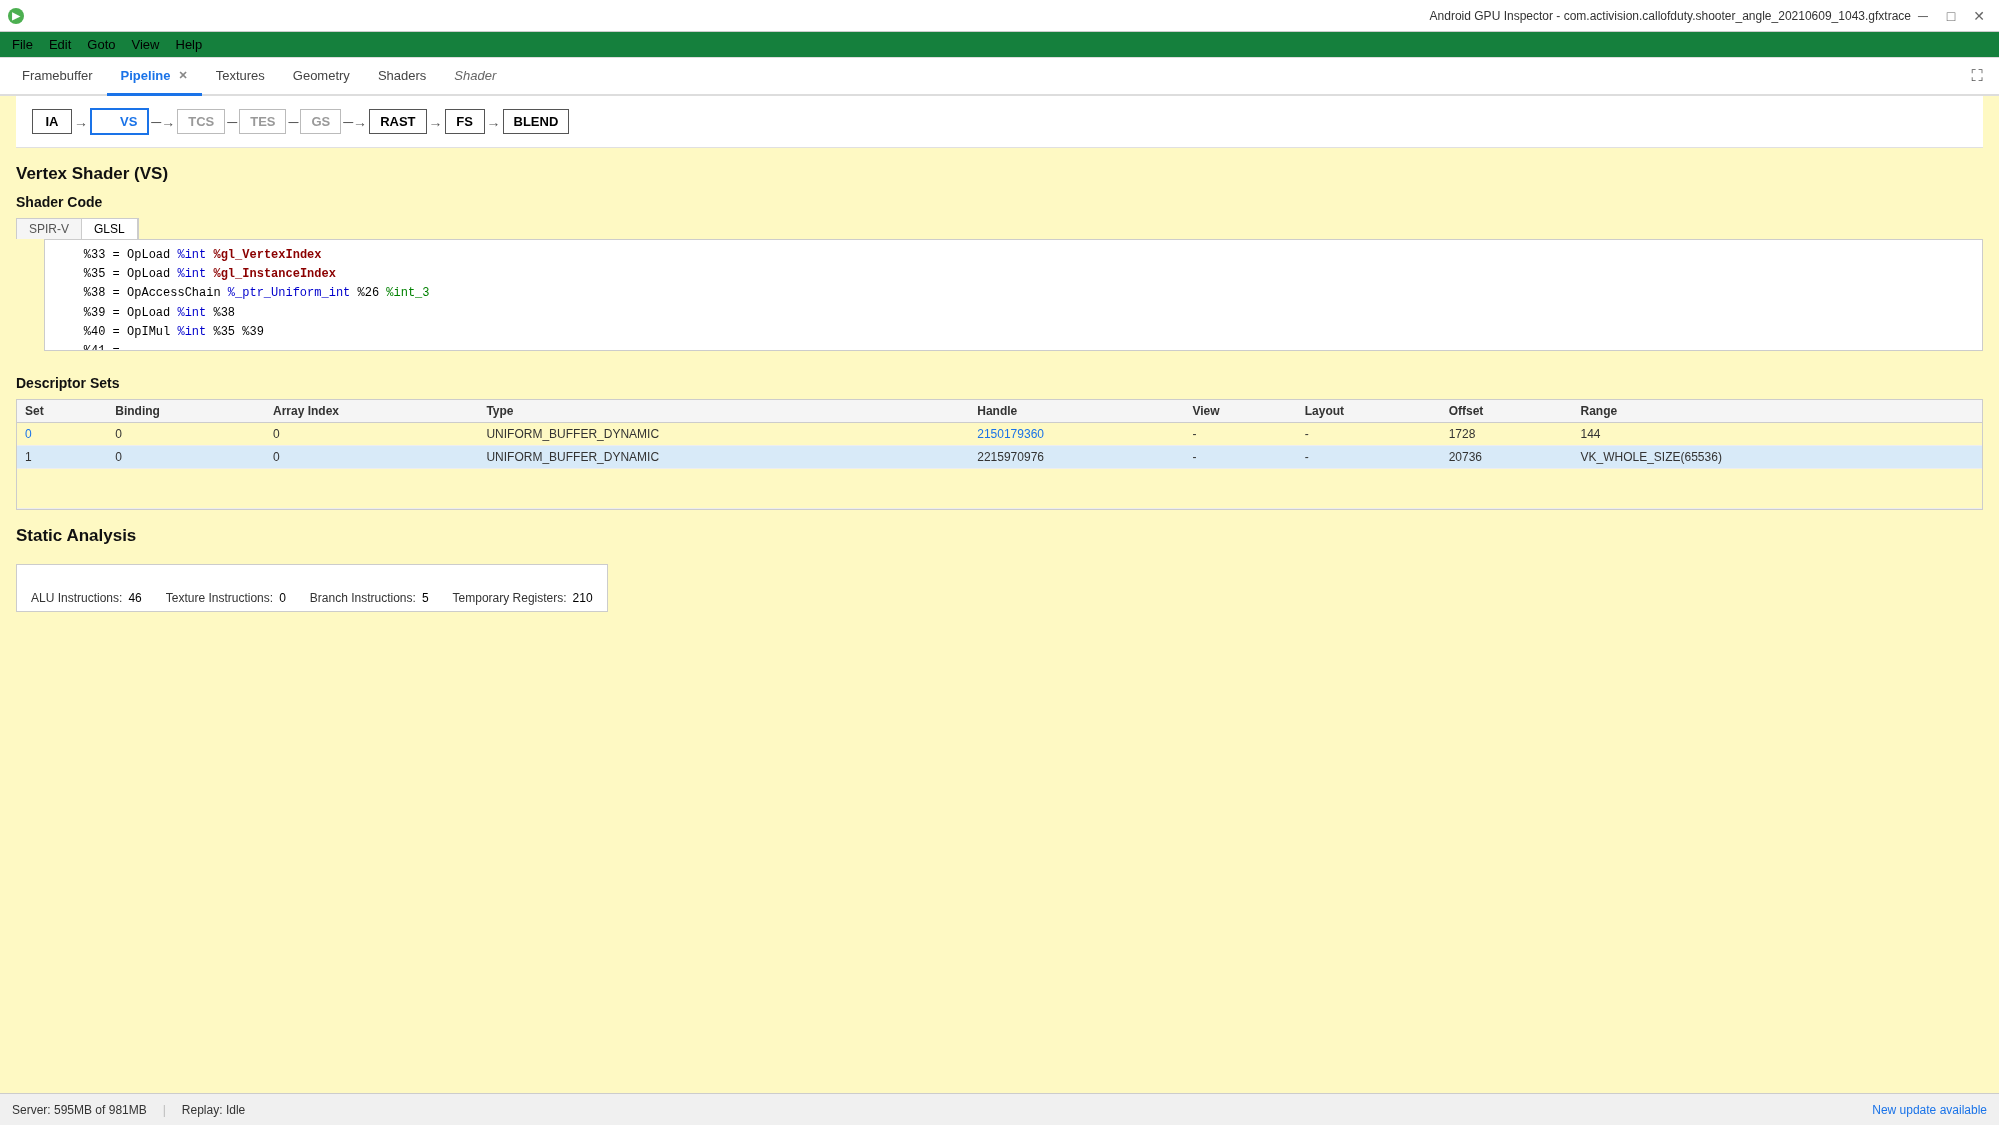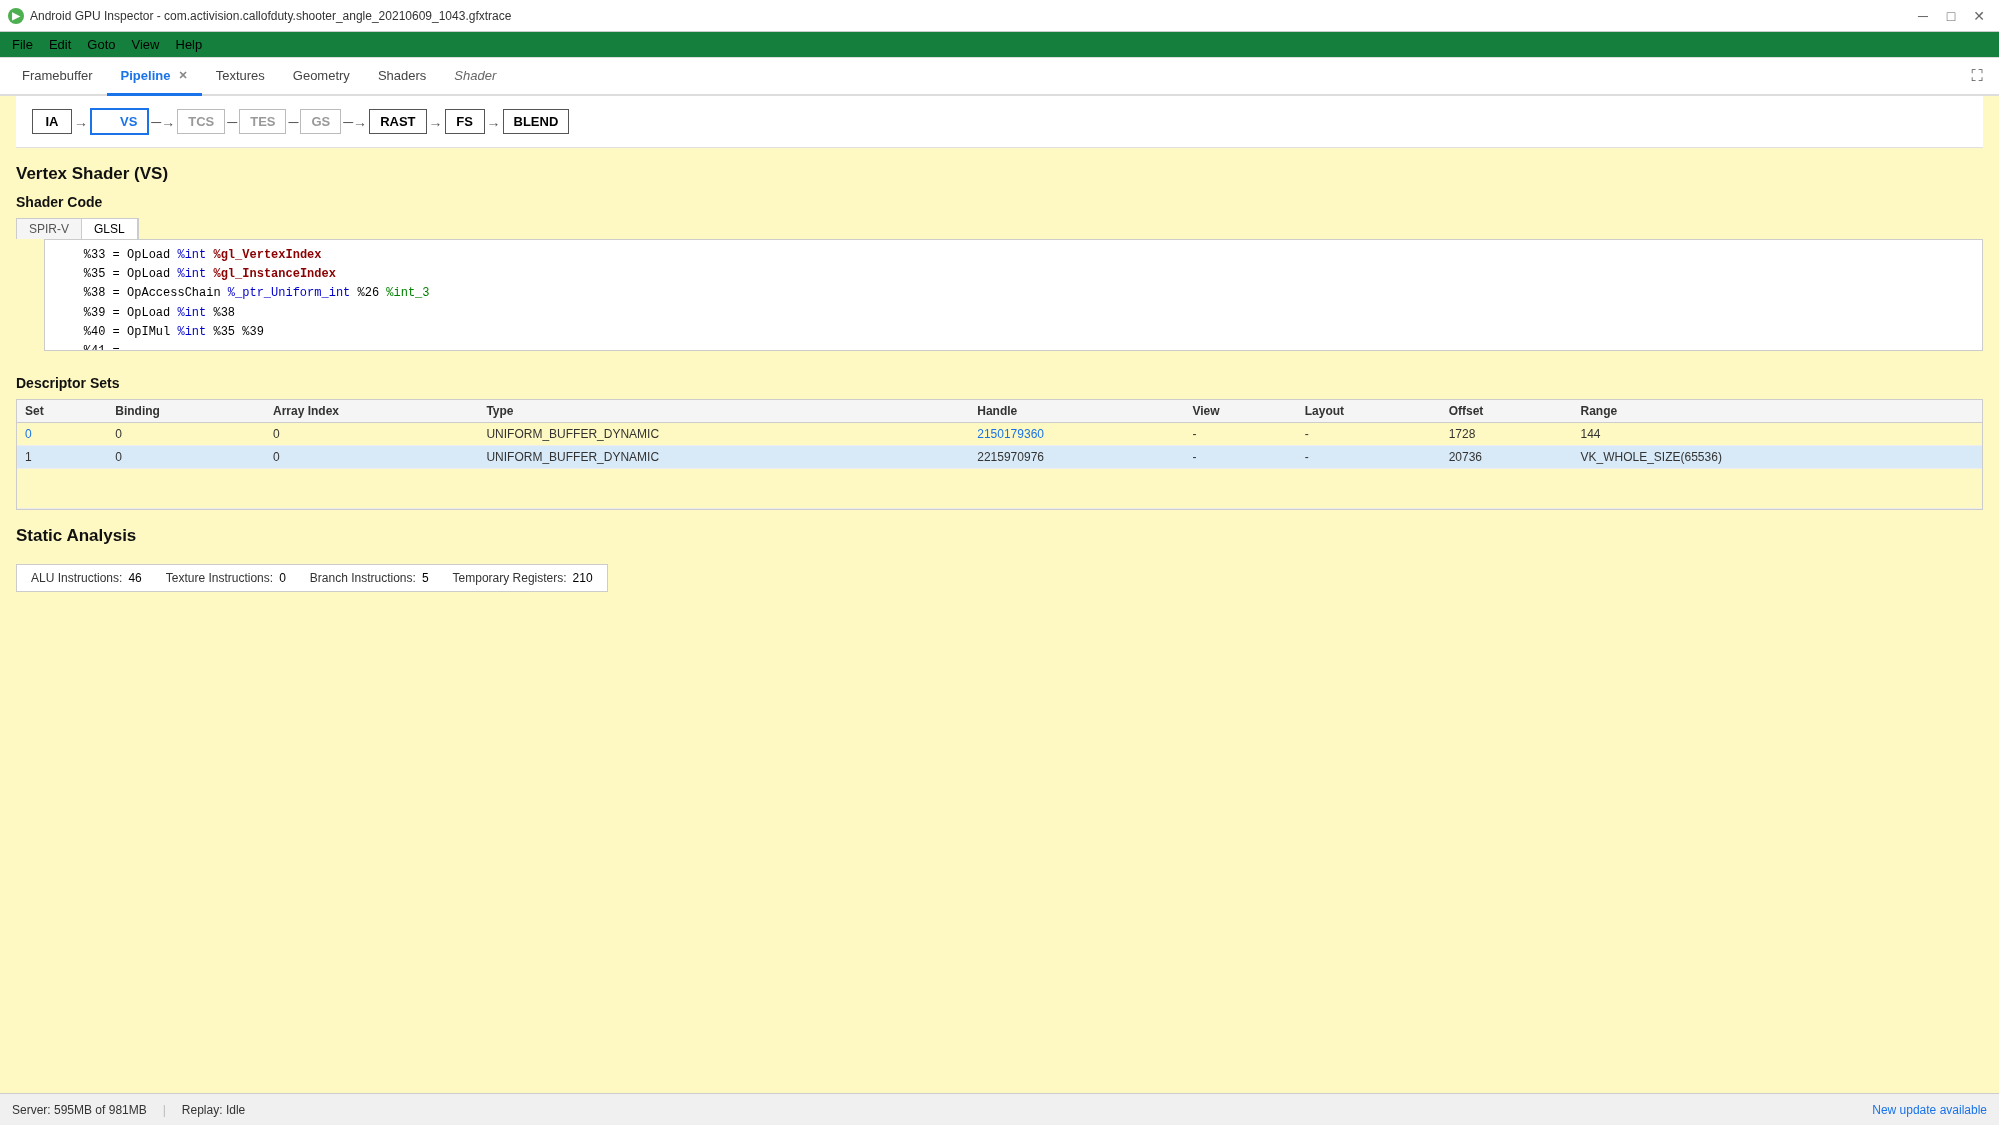--- a/index.html
+++ b/index.html
@@ -26,20 +26,21 @@
       height: 16px;
       margin-right: 6px;
       background: #4caf50;
       border-radius: 50%;
       display: flex; align-items: center; justify-content: center;
     }
     .title-bar-text {
       flex: 1;
       font-size: 12px;
       color: #333;
+      text-align: right;
     }
     .title-bar-controls {
       display: flex;
       gap: 4px;
     }
     .title-bar-btn {
       width: 24px;
       height: 20px;
       border: none;
       background: transparent;
@@ -217,21 +218,21 @@
     .static-analysis-box {
       border: 1px solid #ccc;
       display: inline-flex;
       align-items: center;
       padding: 6px 14px;
       gap: 24px;
       background: #fff;
       font-size: 12px;
       margin-top: 8px;
     }
-    .stat-item { display: flex; align-items: center; gap: 6px; }
+    .stat-item { display: flex; align-items: center; gap: 6px; margin-top: 20px; }
     .stat-label { color: #333; }
     .stat-value { font-weight: 400; color: #000; }
     .status-bar {
       position: fixed;
       bottom: 0;
       left: 0;
       width: 1999px;
       height: 32px;
       background: #f0f0f0;
       border-top: 1px solid #ccc;

